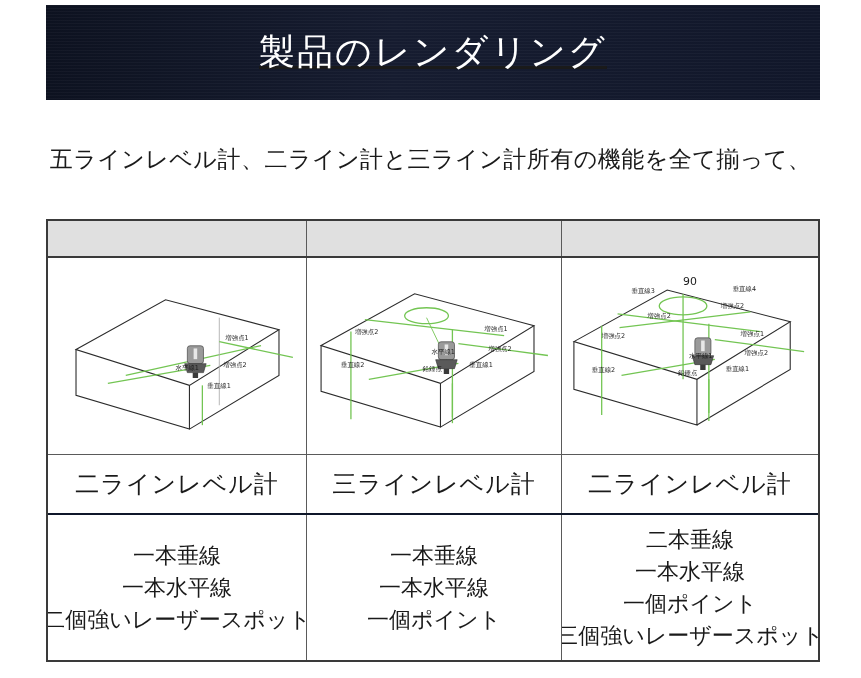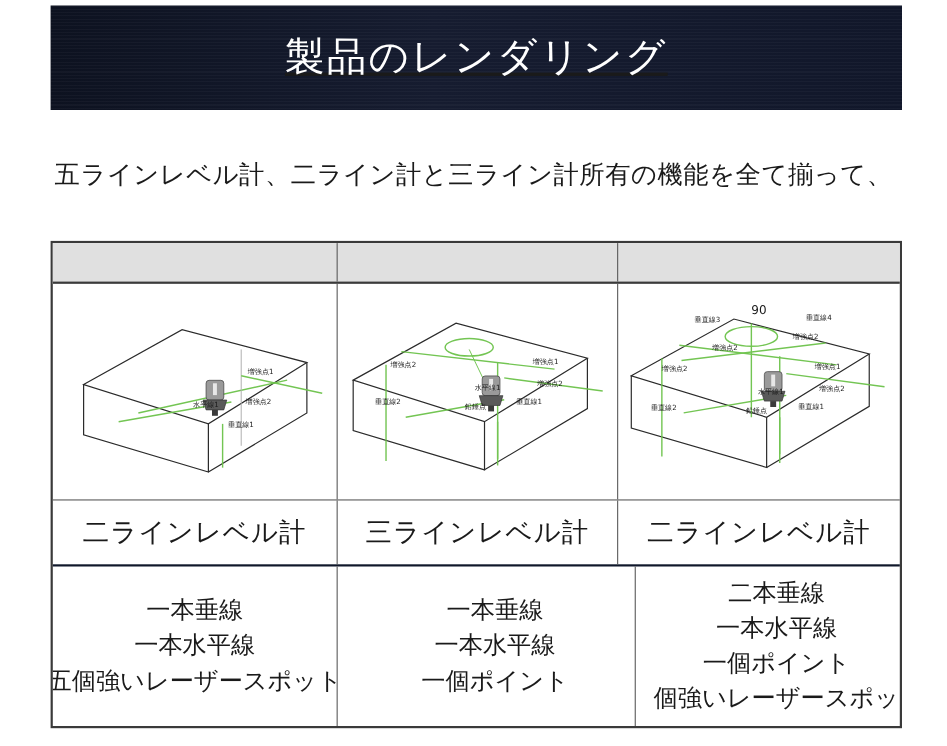--- a/index.html
+++ b/index.html
@@ -87,21 +87,20 @@
   .row-diagram {
     height: 197px;
     border-bottom: 1px solid #5a5a5a;
   }
   .row-name {
     height: 60px;
     border-bottom: 2px solid #0f172a;
   }
   .row-spec {
     flex: 1;
-    gap: 16px;
   }
   .cell {
     box-sizing: border-box;
     position: relative;
     display: flex;
     align-items: center;
     justify-content: center;
     overflow: hidden;
   }
   .cell.c1 { width: 259px; border-right: 1px solid #5a5a5a; }
@@ -278,21 +277,21 @@
     </div>
     <div class="cell c3">
       <span class="name-text">二ラインレベル計</span>
     </div>
   </div>
 
   <div class="row row-spec">
     <div class="cell c1 spec-cell">
       <span class="spec-line">一本垂線</span>
       <span class="spec-line">一本水平線</span>
-      <span class="spec-line">五個強いレーザースポット</span>
+      <span class="spec-line">二個強いレーザースポット</span>
     </div>
     <div class="cell c2 spec-cell">
       <span class="spec-line">一本垂線</span>
       <span class="spec-line">一本水平線</span>
       <span class="spec-line">一個ポイント</span>
     </div>
     <div class="cell c3 spec-cell">
       <span class="spec-line">二本垂線</span>
       <span class="spec-line">一本水平線</span>
       <span class="spec-line">一個ポイント</span>

